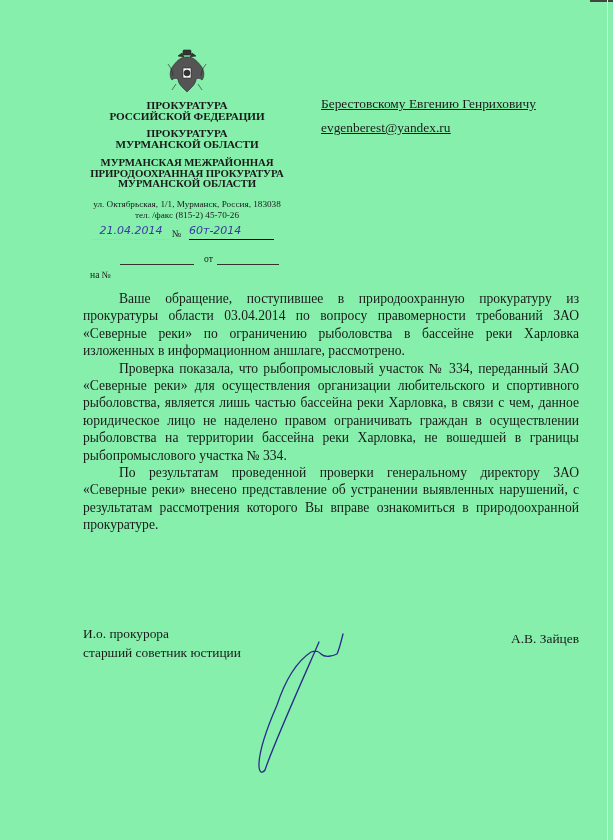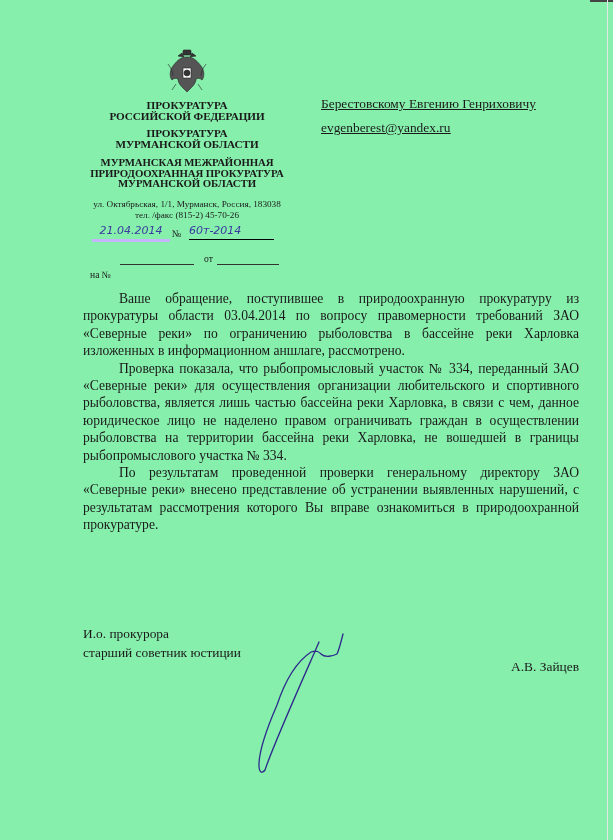--- a/index.html
+++ b/index.html
@@ -12,21 +12,21 @@
   .header { position:absolute; left:78px; top:48px; width:218px; text-align:center; }
   .emblem { width:46px; height:46px; margin:0 auto 6px auto; display:block; }
   .org { font-weight:bold; font-size:11.2px; line-height:11px; letter-spacing:-0.1px; }
   .org1 { margin-top:4px; }
   .org2 { margin-top:6px; }
   .org3 { margin-top:7px; font-size:10.8px; line-height:10.5px; }
   .addr { font-size:9.2px; line-height:11px; margin-top:10px; }
 
   .regline { position:absolute; left:92px; top:226px; width:182px; height:16px;
              font-size:10px; }
-  .regline .date { position:absolute; left:0; top:-2px; width:78px; border-bottom:3px solid #c4b5fd;
+  .regline .date { position:absolute; left:0; top:-2px; width:78px; border-bottom:1px solid #c4b5fd;
                    font-family:"DejaVu Sans", sans-serif; font-style:italic; color:#3a3aa0;
                    font-size:11px; text-align:center; height:15px; }
   .regline .no-label { position:absolute; left:80px; top:2px; font-size:10px; }
   .regline .num { position:absolute; left:97px; top:-2px; width:85px; border-bottom:1px solid #000000;
                   font-family:"DejaVu Sans", sans-serif; font-style:italic; color:#3a3aa0;
                   font-size:11px; text-align:left; height:15px; }
   .refline { position:absolute; left:90px; top:253px; width:190px; height:14px; font-size:9.6px; }
   .refline .lbl1 { position:absolute; left:0; top:16px; }
   .refline .blank1 { position:absolute; left:30px; top:11px; width:74px; border-bottom:1px solid #333; }
   .refline .lbl2 { position:absolute; left:114px; top:0; }
@@ -35,21 +35,21 @@
   .recipient { position:absolute; left:321px; top:96px; font-size:13.4px;text-decoration:underline; }
   .recipient .name { display:block; }
   .recipient .email { display:block; margin-top:8px; text-decoration:underline; }
 
   .body { position:absolute; left:83px; top:290px; width:496px; font-size:13.6px; line-height:17.4px;
           text-align:justify; }
   .body p { margin:0; text-indent:36px; }
 
   .signature-block { position:absolute; left:83px; top:624px; width:496px; font-size:13.4px; line-height:19px; }
   .sig-left span { display:block; }
-  .sig-right { position:absolute; right:0; top:33px; }
+  .sig-right { position:absolute; right:0; top:5px; }
   .sig-mark { position:absolute; left:255px; top:630px; width:110px; height:150px; }
 </style>
 </head>
 <body>
 
 <div class="page">
   <div class="edge-top"></div>
   <div class="edge-line"></div>
 
   <div class="header">

